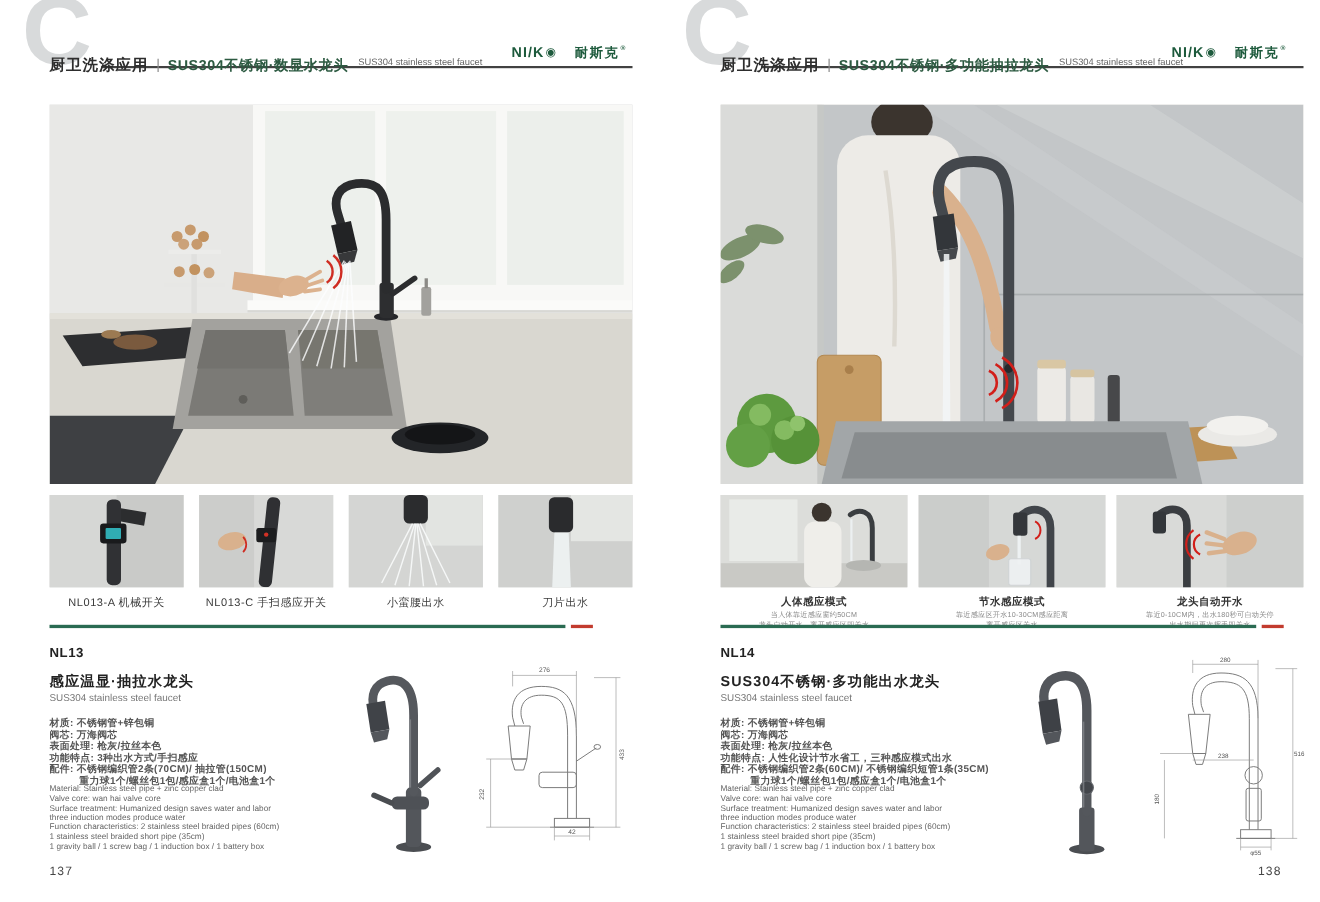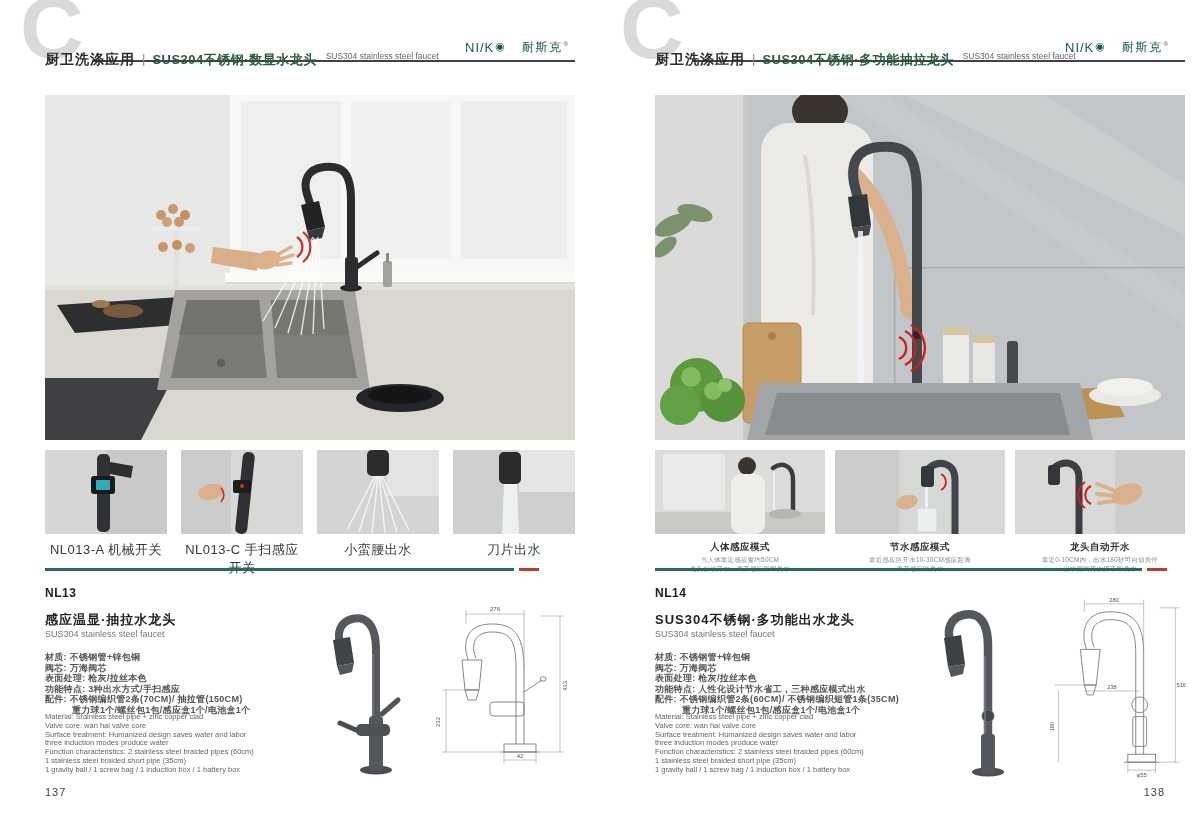--- a/index.html
+++ b/index.html
@@ -11,37 +11,37 @@
 
   .bigC{position:absolute;top:-16px;left:20px;font-size:88px;font-weight:700;color:#d8dadb;line-height:1;z-index:0;}
   .header{position:absolute;top:51px;left:var(--m);z-index:1;display:flex;align-items:flex-start;white-space:nowrap;}
   .cat{font-size:14px;font-weight:700;color:#2d2d2d;letter-spacing:1px;}
   .sep{margin:0 7px;color:#8a8a8a;font-weight:300;font-size:13px;}
   .title{font-size:13px;font-weight:700;color:#2c5a41;letter-spacing:.5px;}
   .subtitle{font-size:8.5px;color:#666;margin-left:9px;}
   .rule{position:absolute;top:60px;height:1.5px;background:#424242;z-index:0;}
   .page-left .rule{left:92px;width:483px;}
   .page-right .rule{left:92px;width:493px;}
-  .logo{position:absolute;top:41px;left:465px;z-index:2;color:#1d5a3c;font-weight:400;font-size:13px;display:flex;align-items:flex-start;line-height:1;}
+  .logo{position:absolute;top:41px;left:465px;z-index:2;color:#1d5a3c;font-weight:700;font-size:13px;display:flex;align-items:flex-end;line-height:1;}
   .logo .latin{letter-spacing:1px;}
   .logo .o{font-size:11px;margin:0 1px;}
   .logo .cn{font-size:12px;letter-spacing:1.5px;margin-left:16px;}
   .logo .reg{font-size:6px;margin-left:1px;align-self:flex-start;}
 
   .hero{position:absolute;top:95px;left:var(--m);width:530px;height:345px;overflow:hidden;background:#e8e8e6;}
   .hero svg,.thumb-img svg,.photo svg,.tdrawing svg{display:block;width:100%;height:100%;}
 
   .thumbs{position:absolute;top:450px;left:var(--m);width:530px;display:flex;}
   .thumbs.four{gap:14px;}
   .thumbs.three{gap:10px;}
   .thumbs figure{margin:0;flex:none;}
   .thumbs.four figure{width:122px;}
   .thumbs.three figure{width:170px;}
   .thumb-img{height:84px;overflow:hidden;background:#d5d6d4;}
-  .thumb-cap{margin-top:7px;text-align:center;font-size:13px;color:#3a3a3a;letter-spacing:.5px;}
+  .thumb-cap{margin-top:7px;text-align:center;font-size:10px;color:#3a3a3a;letter-spacing:.5px;}
   .thumb-cap.bold{font-weight:700;font-size:9.5px;color:#333;}
   .thumb-desc{font-size:6.5px;color:#8a8a8a;text-align:center;line-height:8.5px;margin-top:2px;letter-spacing:.2px;}
 
   .divider{position:absolute;top:568px;left:var(--m);display:flex;align-items:center;}
   .page-left .divider{width:494px;}
   .page-right .divider{width:512px;}
   .divider .g{flex:1;height:2.5px;background:#2a6b52;}
   .divider .r{width:20px;height:2.5px;background:#c23b2e;margin-left:5px;}
 
   .model{position:absolute;left:var(--m);top:586px;font-size:12px;font-weight:700;color:#222;letter-spacing:.5px;}

